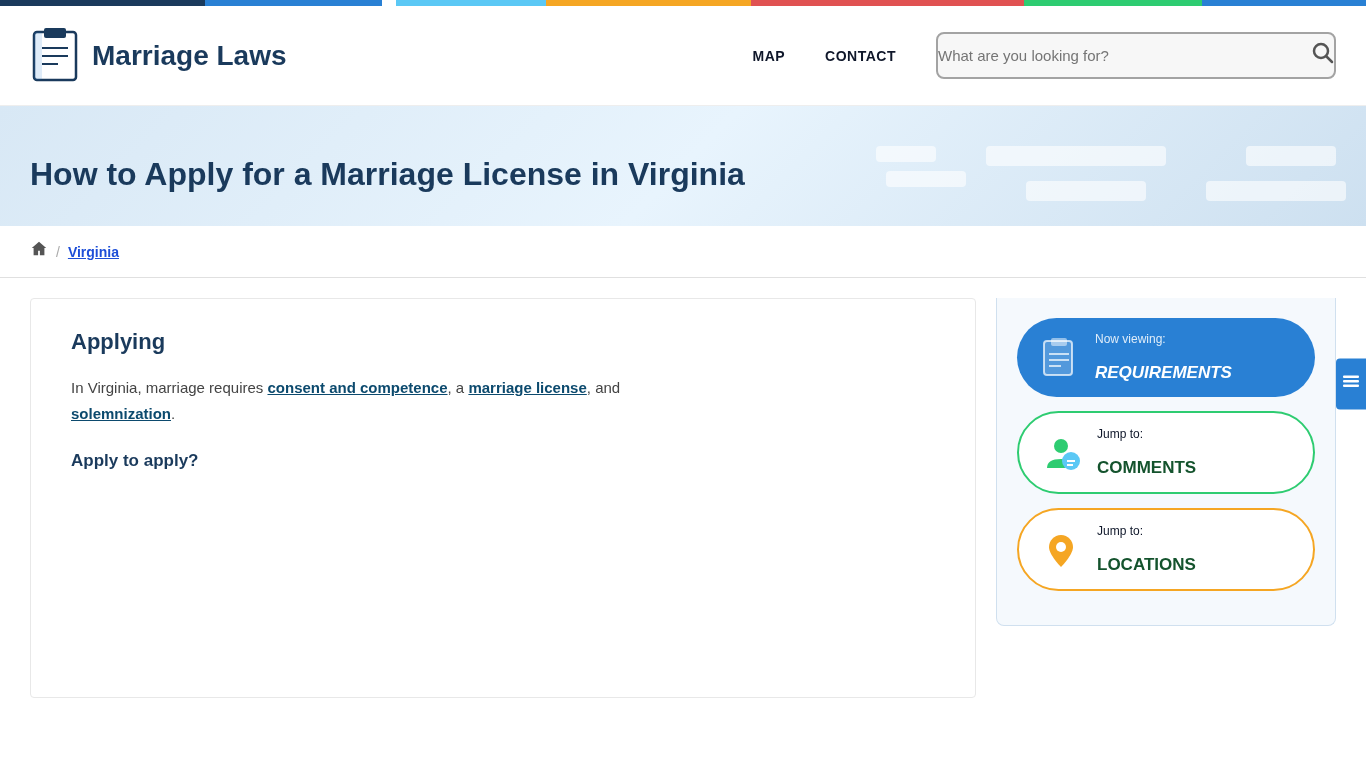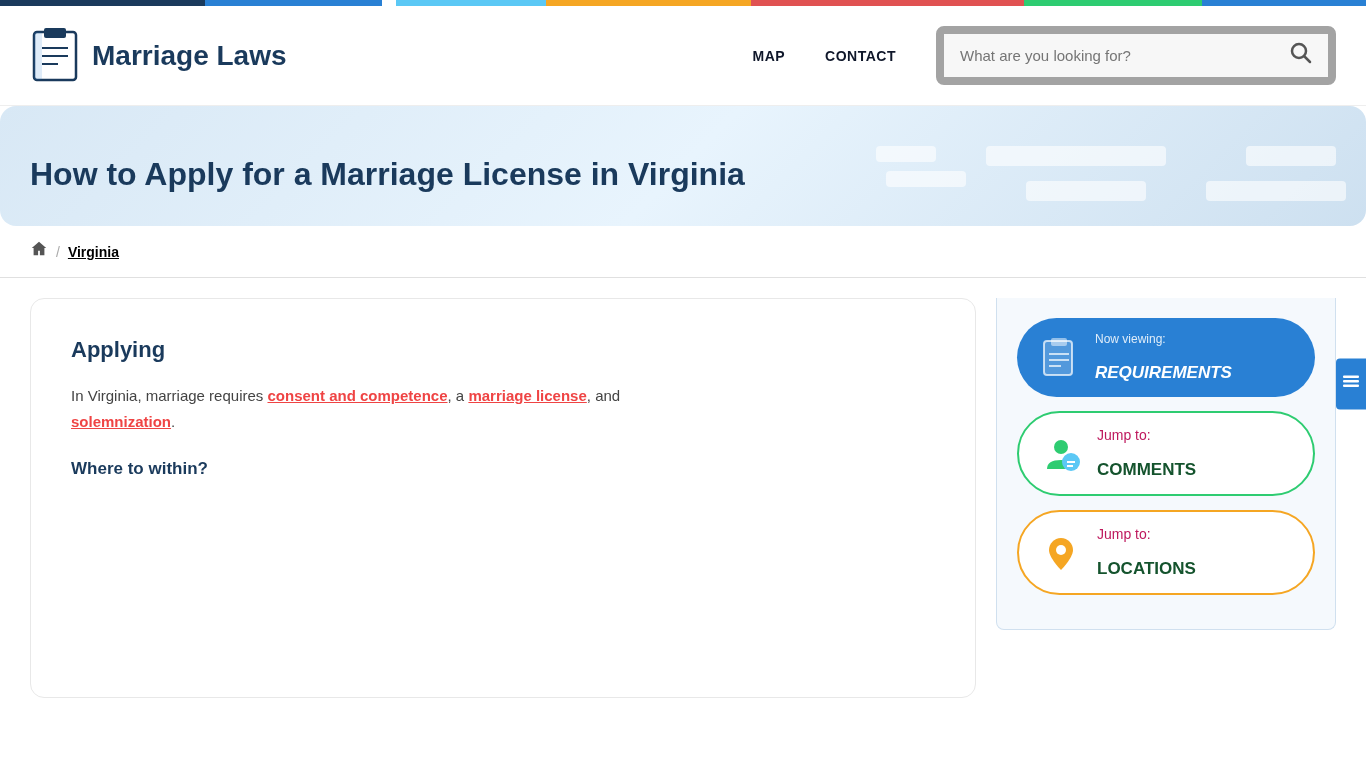--- a/index.html
+++ b/index.html
@@ -55,23 +55,23 @@
       font-size: 14px;
       font-weight: bold;
       color: #0f172a;
       text-decoration: none;
       letter-spacing: 0.5px;
       cursor: pointer;
     }
     .search-box {
       display: flex;
       align-items: center;
-      border: 8px solid #a3a3a3;
+      border: 2px solid #a3a3a3;
       border-radius: 8px;
-      padding: 8px 16px;
+      padding: 8px 0;
       width: 400px;
       background: #f7f7f7;
     }
     .search-input {
       border: none;
       background: transparent;
       outline: none;
       font-size: 15px;
       flex: 1;
       color: #aaa;
@@ -84,21 +84,20 @@
       font-size: 20px;
     }
 
     
     .hero {
       background: linear-gradient(135deg, #d8e8f5 0%, #e8f4fd 50%, #cde0f0 100%);
       padding: 30px 30px 23px 30px;
       position: relative;
       overflow: hidden;
       min-height: 120px;
-      border-radius: 16px;
     }
     .hero-title {
       font-size: 32px;
       font-weight: bold;
       color: #1a3a5c;
       position: relative;
       z-index: 2;
       margin-top: 20px;
     }
     
@@ -128,39 +127,39 @@
       gap: 8px;
       font-size: 14px;
       border-bottom: 1px solid #e0e0e0;
     }
     .breadcrumb-home {
       color: #555;
       font-size: 18px;
     }
     .breadcrumb-sep { color: #aaa; }
     .breadcrumb-current {
-      color: #000000;
+      color: #1d4ed8;
       font-weight: bold;
     }
 
     
     .main-content {
       display: flex;
       gap: 0;
       padding: 20px 30px;
       align-items: flex-start;
     }
 
     
     .article {
       flex: 1;
       background: #fff;
       border: 1px solid #e8e8e8;
-      border-radius: 14px;
-      padding: 38px 40px;
+      border-radius: 4px;
+      padding: 30px 40px;
       margin-right: 20px;
       min-height: 400px;
     }
     .article h2 {
       font-size: 22px;
       color: #1a3a5c;
       margin-bottom: 20px;
       font-weight: bold;
     }
     .article h3 {
@@ -168,21 +167,21 @@
       color: #1a3a5c;
       margin: 25px 0 12px 0;
       font-weight: bold;
     }
     .article p {
       font-size: 15px;
       color: #444;
       line-height: 1.7;
     }
     .article a {
-      color: #ef4444;
+      color: #0c4a6e;
       text-decoration: underline;
       font-weight: bold;
       text-align: center;
     }
 
     
     .sidebar {
       width: 340px;
       flex-shrink: 0;
     }
@@ -248,22 +247,22 @@
       color: rgba(255,255,255,0.85);
       font-weight: normal;
     }
     .section-btn-label-active {
       font-size: 17px;
       font-weight: bold;
       color: #fff;
       font-style: italic;
     }
     .section-btn-jump {
-      font-size: 14px;
-      color: #be185d;
+      font-size: 12px;
+      color: #0f172a;
       font-weight: normal;
     }
     .section-btn-jump-label {
       font-size: 17px;
       font-weight: bold;
       color: #14532d;
       text-align: right;
     }
 
     
@@ -339,21 +338,21 @@
 
 <div class="main-content">
 
   <article class="article">
     <h2>Applying</h2>
     <p>
       <span>In Virginia, marriage requires </span><a href="#">consent and competence</a><span>, a </span><a href="#">marriage license</a><span>, and</span><br>
       <a href="#">solemnization</a><span>.</span>
     </p>
 
-    <h3>Where to within?</h3>
+    <h3>Apply to apply?</h3>
   </article>
 
   <aside class="sidebar">
     <div class="sections-container">
 
       <div class="section-btn section-btn-active">
         <div class="section-btn-icon">
           <svg width="40" height="40" viewBox="0 0 40 40" xmlns="http://www.w3.org/2000/svg">
             <rect x="5" y="3" width="28" height="34" rx="3" fill="rgba(255,255,255,0.2)" stroke="rgba(255,255,255,0.7)" stroke-width="2"></rect>
             <rect x="12" y="0" width="16" height="8" rx="2" fill="rgba(255,255,255,0.5)"></rect>

